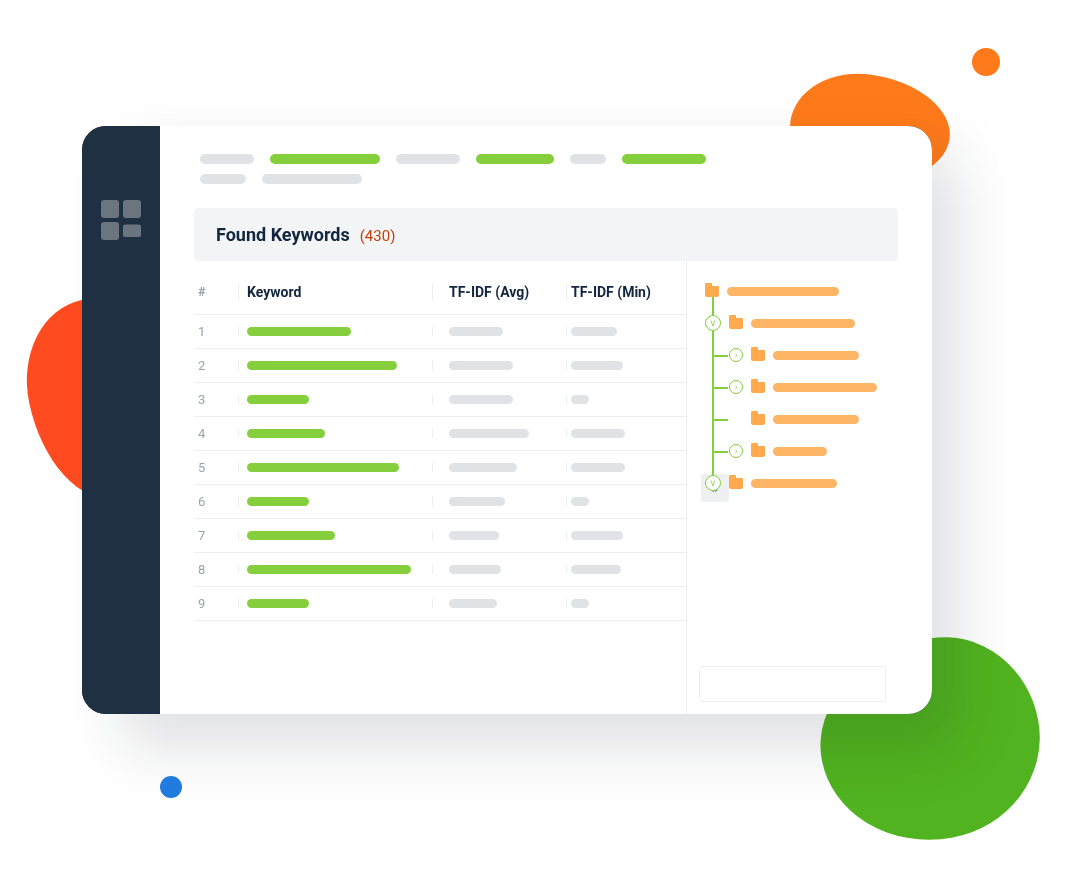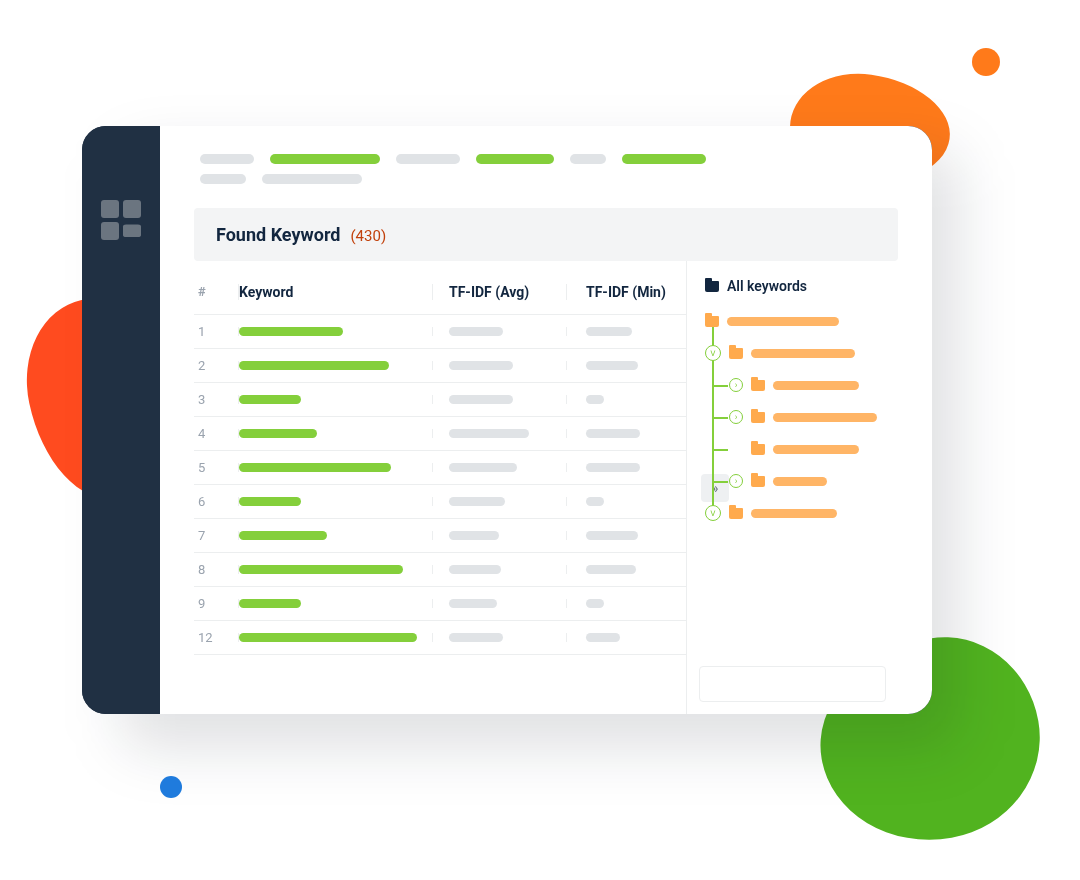--- a/index.html
+++ b/index.html
@@ -130,23 +130,23 @@
   }
   .thead, .trow {
     display: flex;
     align-items: center;
     border-bottom: 1px solid #eceeef;
     color: #12263f;
   }
   .thead { height: 46px; font-weight: 700; font-size: 14px; }
   .trow { height: 34px; }
   .col-num { width: 44px; text-align: left; color: #9aa3ae; font-size: 13px; padding-left: 4px;}
-  .col-kw  { flex: 1; min-width: 0; border-left: 1px solid #eceeef; padding-left: 0; font-size: 14px;}
+  .col-kw  { flex: 1; min-width: 0; border-left: 1px solid #eceeef; padding-left: 8px; font-size: 14px;}
   .col-avg { width: 134px; border-left: 1px solid #eceeef; padding-left: 16px; font-size: 14px;}
-  .col-min { width: 120px; border-left: 1px solid #eceeef; padding-left: 19px; font-size: 14px;}
+  .col-min { width: 120px; border-left: 1px solid #eceeef; padding-left: 4px; font-size: 14px;}
   .bar { height: 9px; border-radius: 5px; }
 
   
   .groups {
     width: 212px;
     border-left: 1px solid #eceeef;
     padding: 10px 0 0 18px;
     position: relative;
   }
   .group-row {
@@ -221,21 +221,21 @@
         <div class="pill grey" style="width:36px"></div>
         <div class="pill green" style="width:84px"></div>
       </div>
       <div class="crumb-row" style="margin-top:10px">
         <div class="pill grey" style="width:46px"></div>
         <div class="pill grey" style="width:100px"></div>
       </div>
     </div>
 
     <div class="section-header">
-      <span class="section-title">Found Keyword</span>
+      <span class="section-title">Found Keywords</span>
       <span class="section-count">(430)</span>
     </div>
 
     <div class="content">
       <div class="table-wrap">
         <div class="thead">
           <div class="col-num">#</div>
           <div class="col-kw">Keyword</div>
           <div class="col-avg">TF-IDF (Avg)</div>
           <div class="col-min">TF-IDF (Min)</div>
@@ -342,41 +342,25 @@
               <div class="col-kw">
                 <div class="bar green" style="width:62px"></div>
               </div>
               <div class="col-avg">
                 <div class="bar grey" style="width:48px"></div>
               </div>
               <div class="col-min">
                 <div class="bar grey" style="width:18px"></div>
               </div>
             </div>
-            <div class="trow">
-              <div class="col-num">12</div>
-              <div class="col-kw">
-                <div class="bar green" style="width:178px"></div>
-              </div>
-              <div class="col-avg">
-                <div class="bar grey" style="width:54px"></div>
-              </div>
-              <div class="col-min">
-                <div class="bar grey" style="width:34px"></div>
-              </div>
-            </div>
           </div>
       </div>
 
       <div class="groups">
         <div class="collapse-btn">»</div>
-        <div class="group-row">
-          <span class="folder-icon"></span>
-          <span>All keywords</span>
-        </div>
         <div class="tree" id="tree">
           <div class="tree-line"></div>
         <div class="tree-node">
               <span class="folder-icon folder-orange"></span>
               <div class="obar" style="width:112px"></div>
             </div>
             <div class="tree-node">
               <span class="chev">˅</span>
               <span class="folder-icon folder-orange"></span>
               <div class="obar" style="width:104px"></div>

